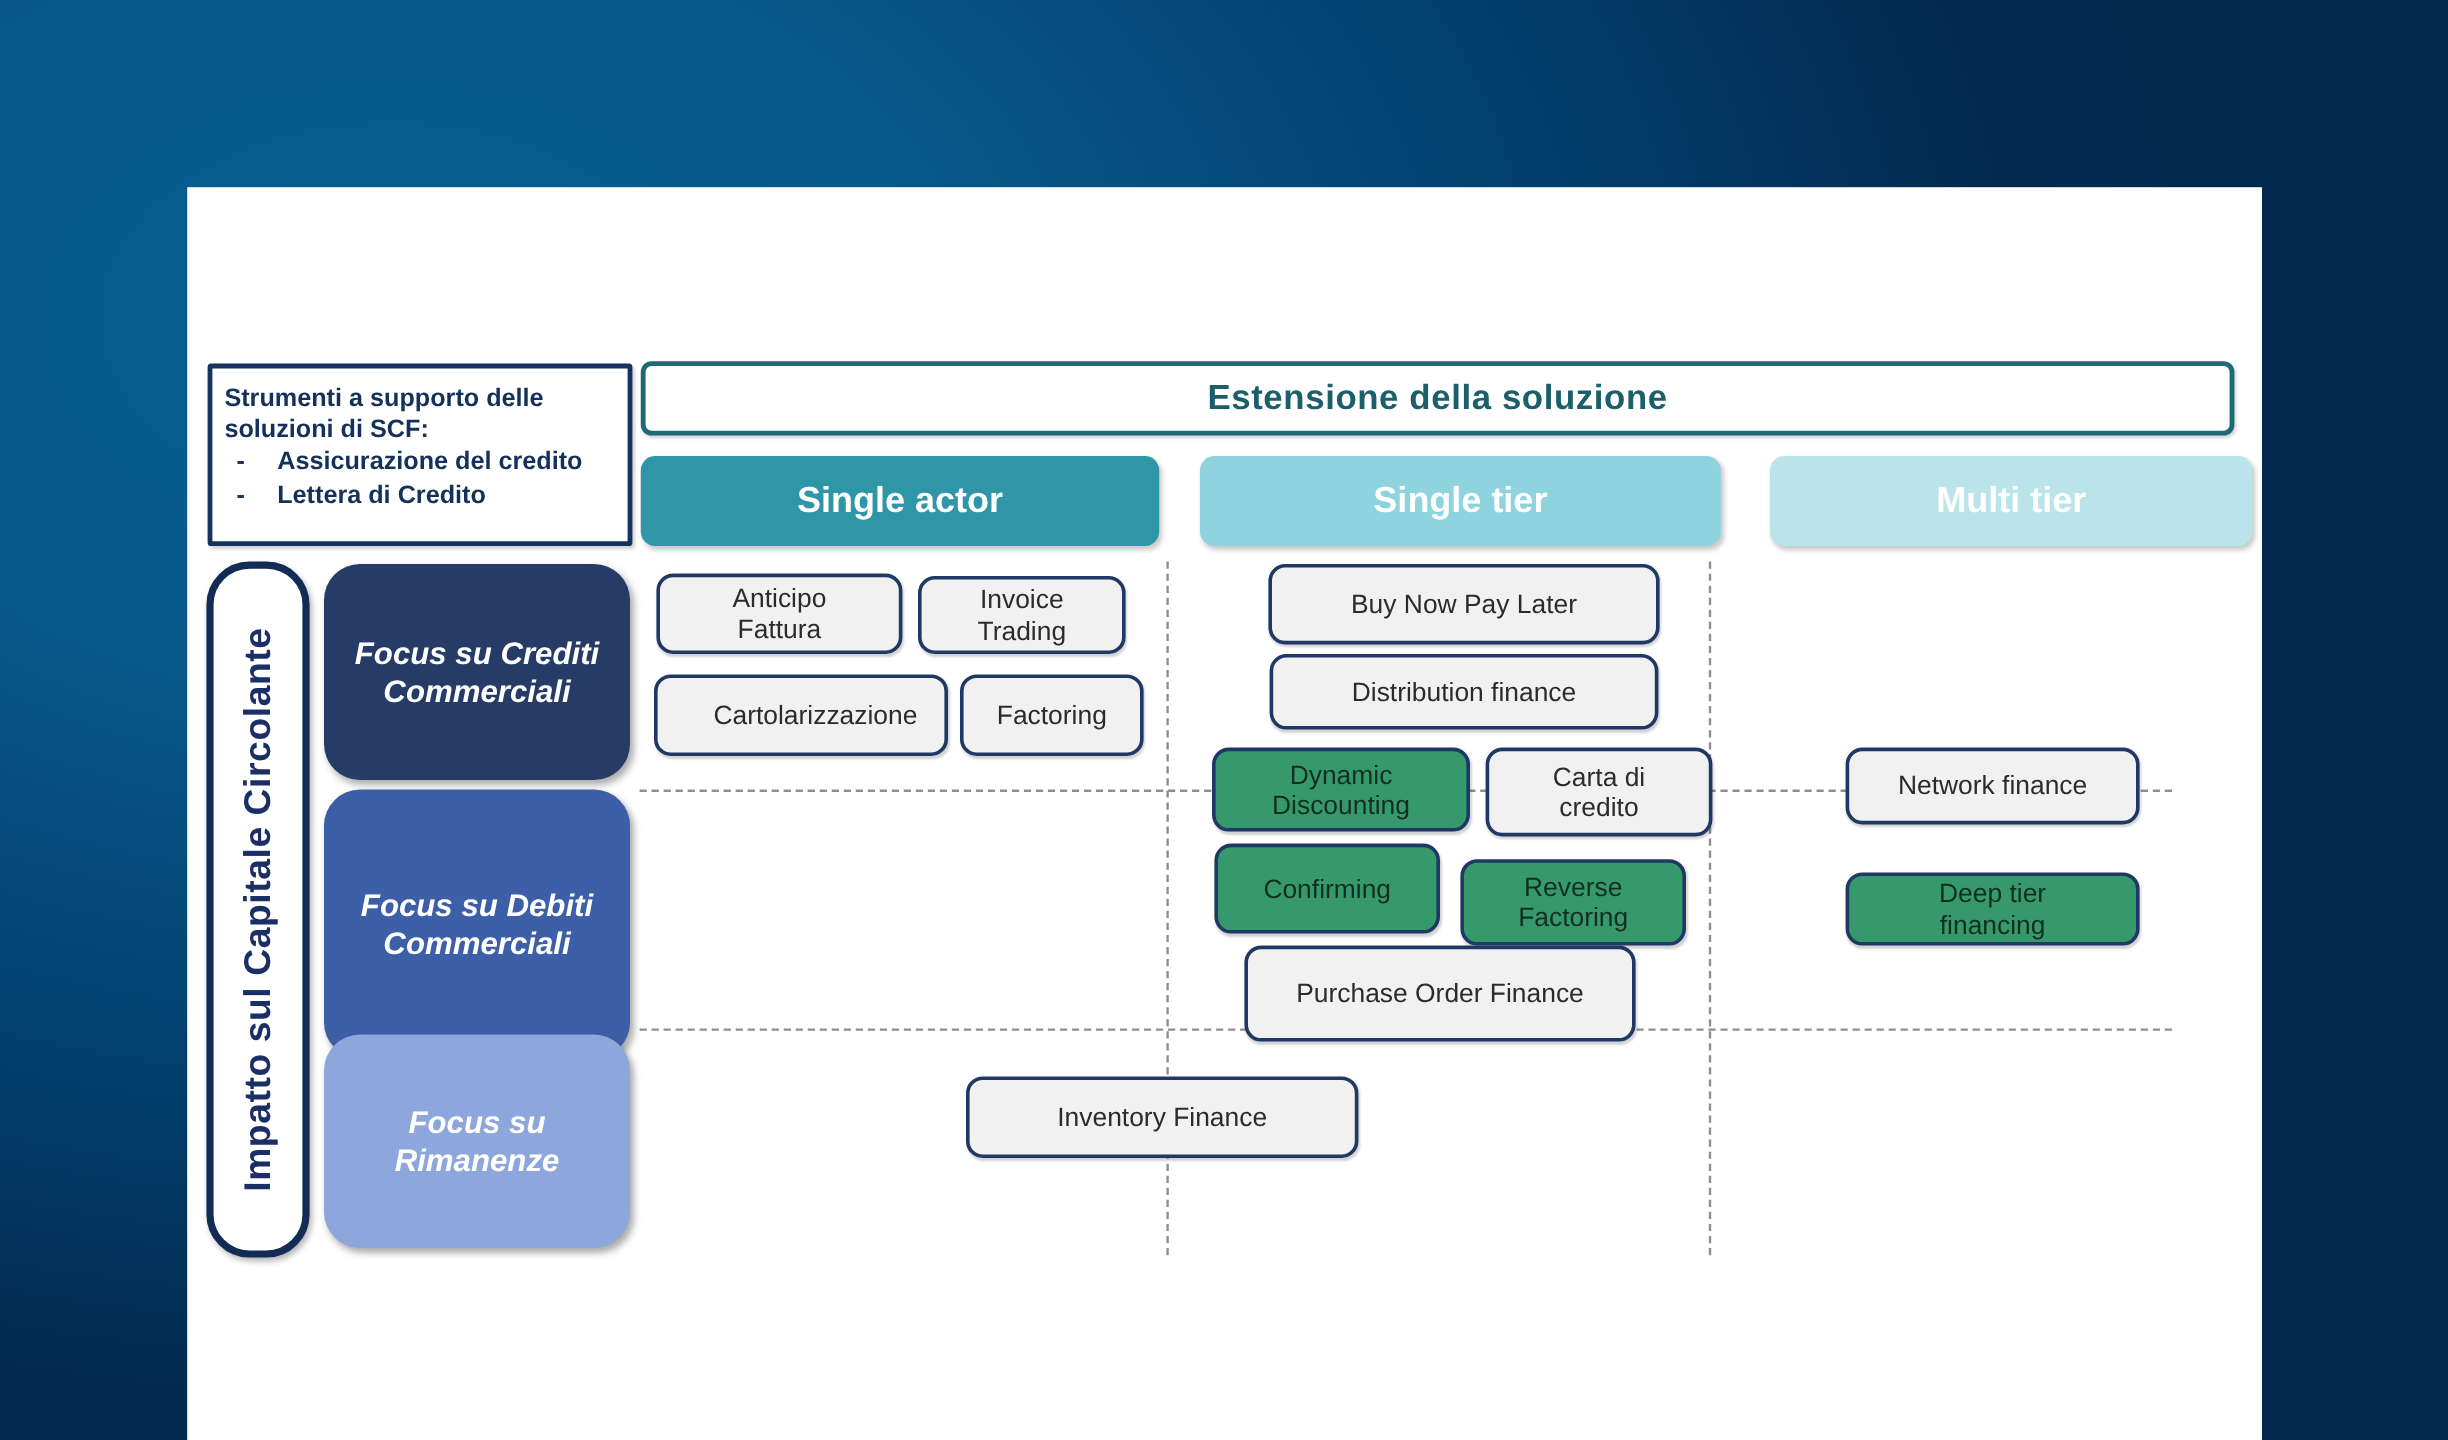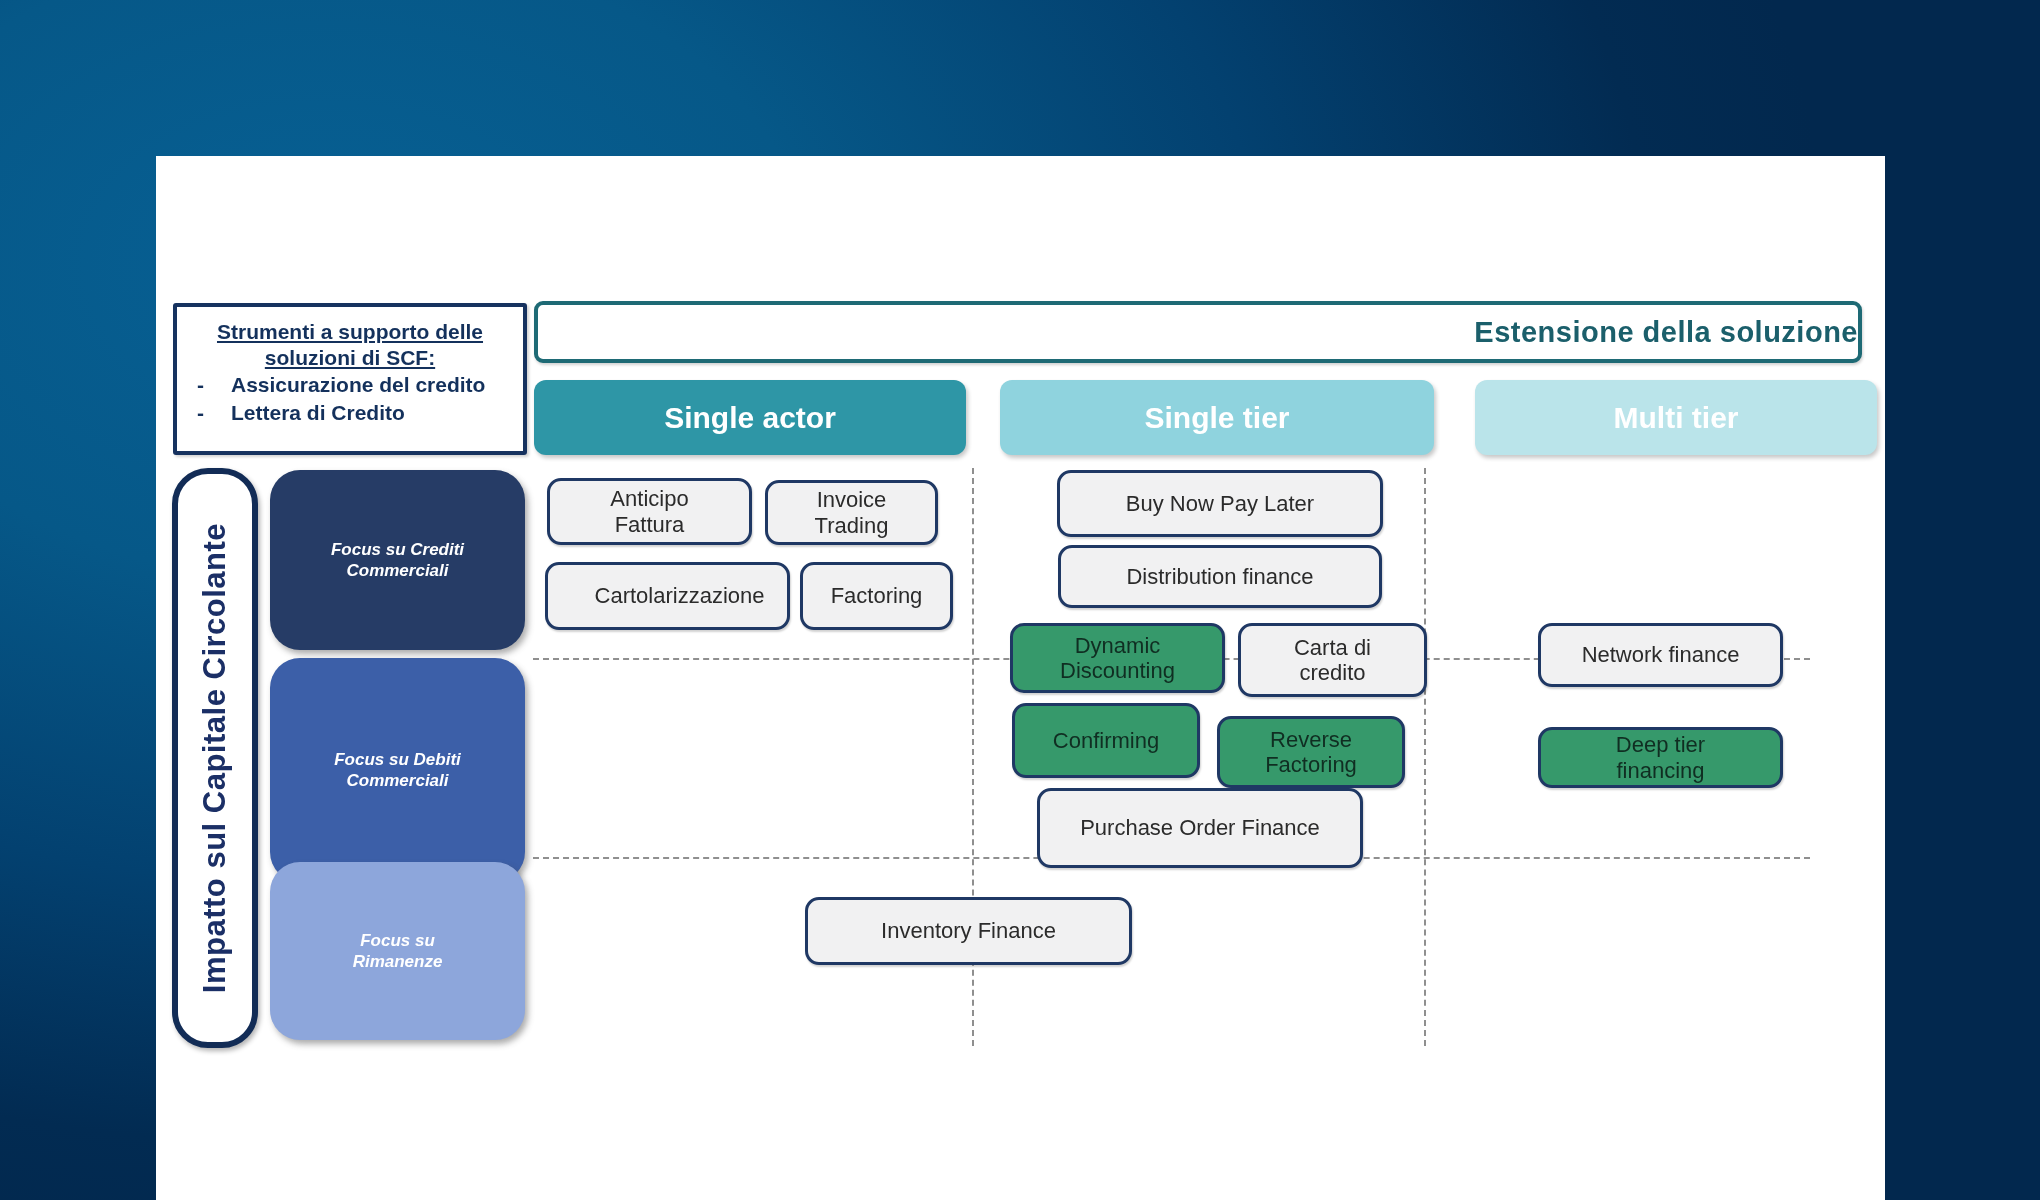--- a/index.html
+++ b/index.html
@@ -19,29 +19,29 @@
   .preline{white-space:pre-line;}
 
   
   .support-note{
     left:17px;top:147px;width:354px;height:152px;
     background:#fff;border:4px solid #16325f;border-radius:3px;
     color:#14315c;font-weight:bold;font-size:21px;line-height:1.22;
     padding:12px 10px 8px 10px;
     box-shadow:2px 2px 3px rgba(0,0,0,.18);
   }
-  .support-title{text-align:center;text-decoration:underline;}
+  .support-title{}
   .support-item{display:flex;margin-top:2px;padding-left:10px;}
   .support-item .dash{width:34px;flex:0 0 34px;}
 
   
   .ext-header{
     left:378px;top:145px;width:1328px;height:62px;
     background:#fff;border:4px solid #1e6a75;border-radius:9px;
-    display:flex;align-items:center;justify-content:flex-end;
+    display:flex;align-items:center;justify-content:center;
     color:#1b5f6b;font-weight:bold;font-size:29px;letter-spacing:.5px;
     box-shadow:1px 2px 3px rgba(0,0,0,.18);
   }
 
   
   .col-header{
     top:224px;height:75px;border-radius:12px;
     display:flex;align-items:center;justify-content:center;
     color:#ffffff;font-weight:bold;font-size:30px;
     box-shadow:2px 3px 4px rgba(0,0,0,.22);
@@ -62,21 +62,21 @@
     transform:translate(-50%,-50%) rotate(-90deg);
     display:flex;align-items:center;justify-content:center;
     color:#1b2f66;font-weight:bold;font-size:31px;letter-spacing:.5px;
     text-align:center;
   }
 
   
   .row-label{
     left:114px;width:255px;border-radius:30px;
     display:flex;align-items:center;justify-content:center;
-    color:#ffffff;font-weight:bold;font-style:italic;font-size:17px;line-height:1.25;
+    color:#ffffff;font-weight:bold;font-style:italic;font-size:26px;line-height:1.25;
     text-align:center;
     box-shadow:3px 4px 6px rgba(70,70,70,.45);
     z-index:2;
   }
   .row-1{top:314px;height:180px;background:#263c66;}
   .row-2{top:502px;height:224px;background:#3c5fa8;}
   .row-3{top:706px;height:178px;background:#8da6db;}
 
   
   .dash-v{width:0;border-left:2px dashed #8f8f8f;z-index:1;}

